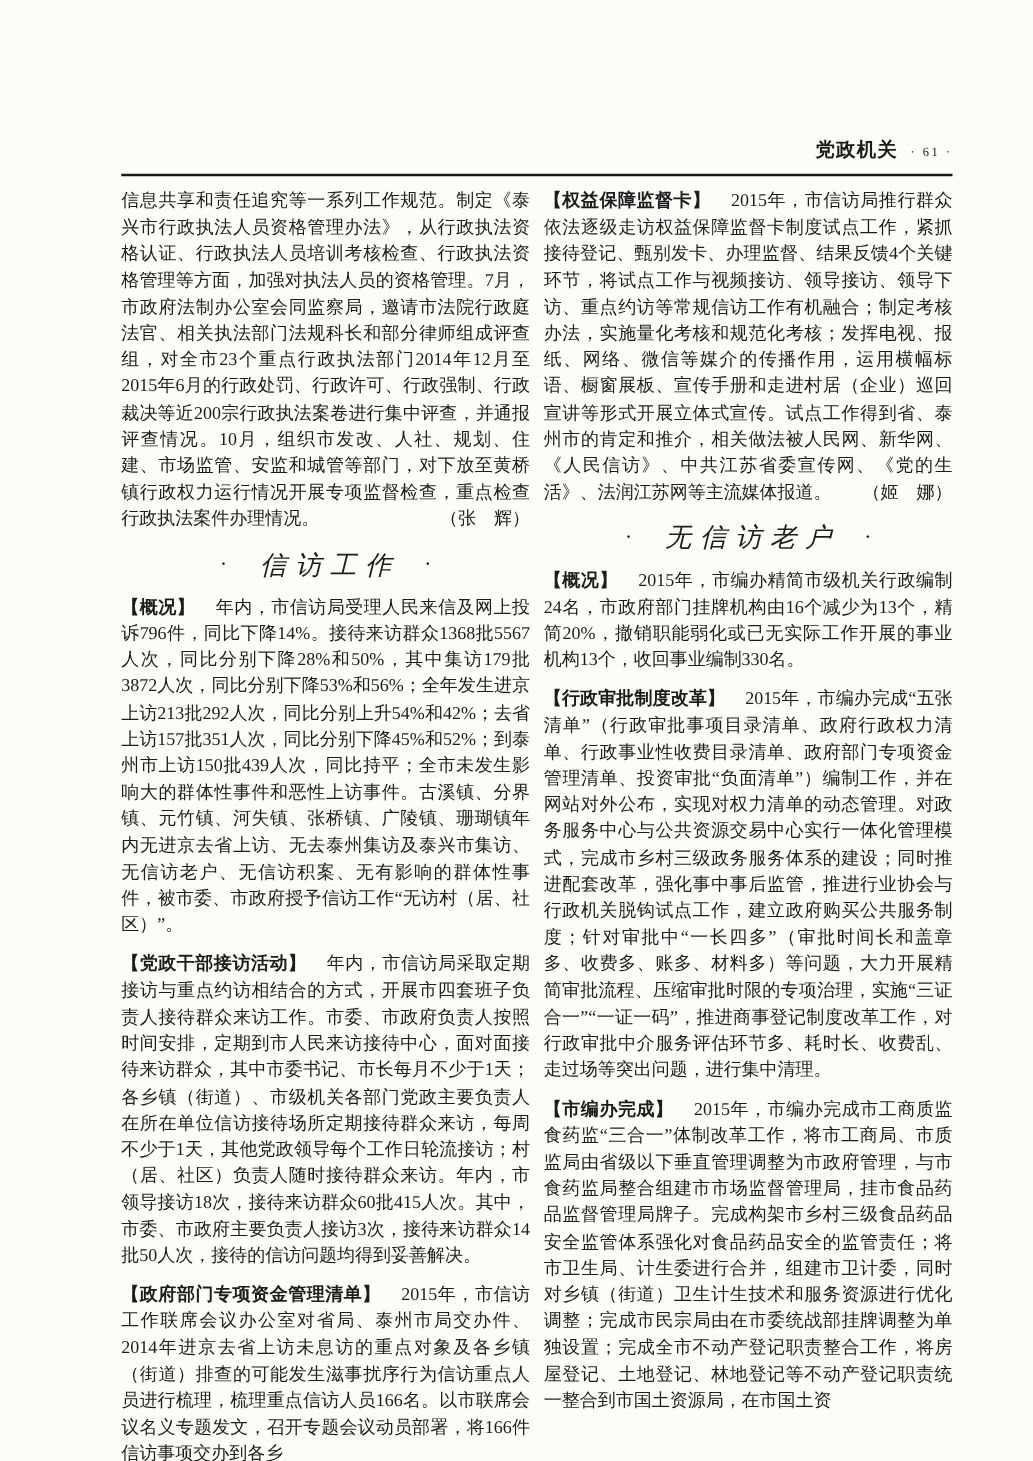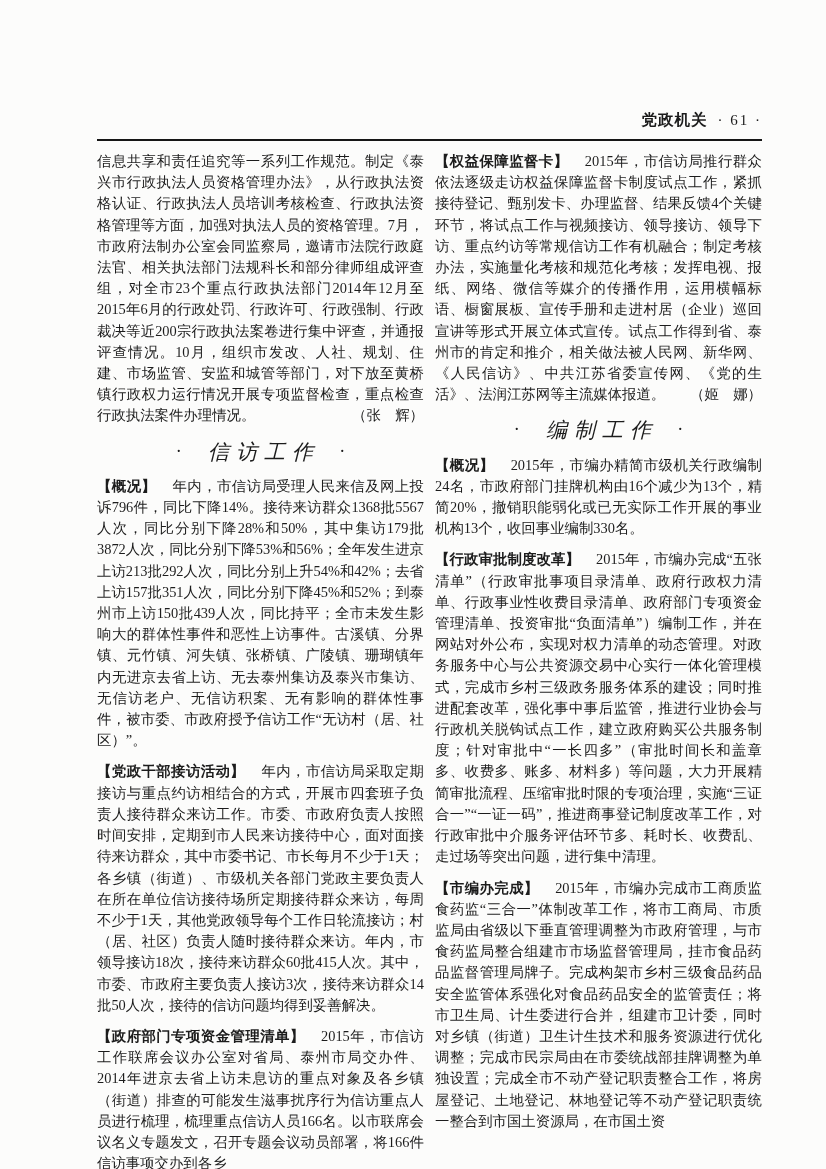--- a/index.html
+++ b/index.html
@@ -26,21 +26,21 @@
     white-space: nowrap;
   }
   .running-head .rh-section {
     font-family: Liberation Serif, serif;
     font-weight: 700;
     font-size: 15.5px;
     letter-spacing: 1px;
     text-align: right;
   }
   .running-head .rh-page {
-    font-size: 15px;
+    font-size: 10px;
     margin-left: 10px;
     letter-spacing: 2px;
     text-align: right;
   }
   .head-rule {
     position: absolute;
     top: 139px;
     left: 97px;
     width: 665px;
     height: 2px;
@@ -132,21 +132,21 @@
 
 
     <p class="para">
       <span class="entry-head">【权益保障监督卡】</span>
       <span>2015年，市信访局推行群众依法逐级走访权益保障监督卡制度试点工作，紧抓接待登记、甄别发卡、办理监督、结果反馈4个关键环节，将试点工作与视频接访、领导接访、领导下访、重点约访等常规信访工作有机融合；制定考核办法，实施量化考核和规范化考核；发挥电视、报纸、网络、微信等媒介的传播作用，运用横幅标语、橱窗展板、宣传手册和走进村居（企业）巡回宣讲等形式开展立体式宣传。试点工作得到省、泰州市的肯定和推介，相关做法被人民网、新华网、《人民信访》、中共江苏省委宣传网、《党的生活》、法润江苏网等主流媒体报道。</span>
       <span class="byline">（姬　娜）</span>
     </p>
 
     <h2 class="section-heading">
       <span class="sh-dot">·</span>
-      <span class="sh-title">编制工作</span>
+      <span class="sh-title">无信访老户</span>
       <span class="sh-dot">·</span>
     </h2>
 
     <p class="para">
       <span class="entry-head">【概况】</span>
       <span>2015年，市编办精简市级机关行政编制24名，市政府部门挂牌机构由16个减少为13个，精简20%，撤销职能弱化或已无实际工作开展的事业机构13个，收回事业编制330名。</span>
     </p>
 
     <p class="para">
       <span class="entry-head">【行政审批制度改革】</span>

